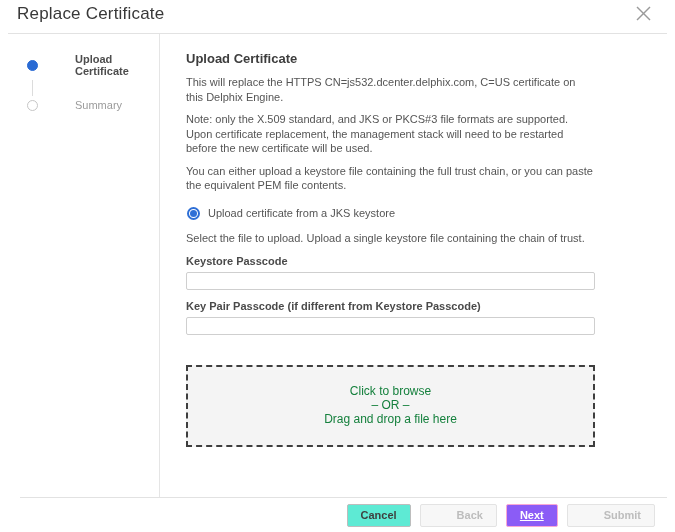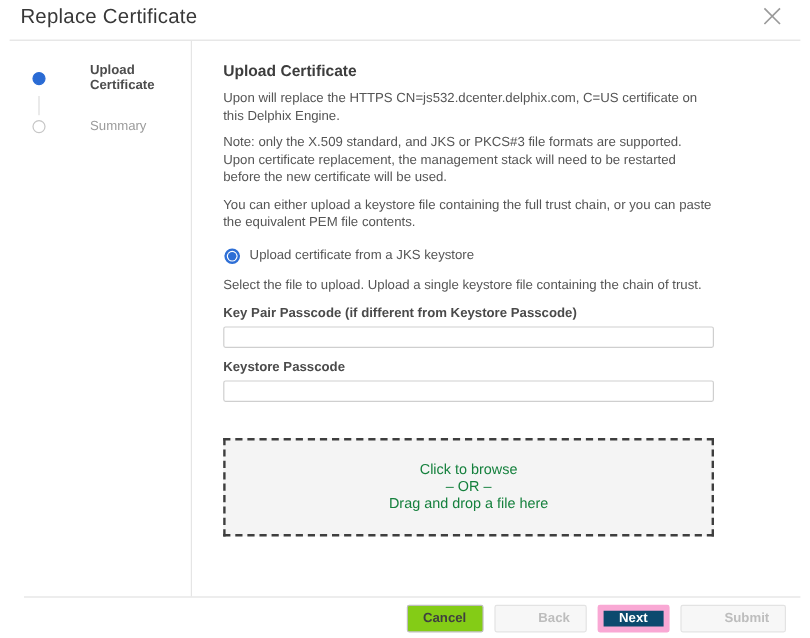--- a/index.html
+++ b/index.html
@@ -76,23 +76,23 @@
     flex: 0 0 35px; height: 35px;
     margin: 0 8px 0 20px; border-top: 1px solid #e2e2e2;
     display: flex; align-items: center; justify-content: flex-end;
     gap: 9px; padding-right: 12px;
   }
   .btn {
     font-family: "Liberation Sans", "DejaVu Sans", sans-serif;
     font-size: 11px; font-weight: bold; height: 23px; padding: 0 13px;
     border-radius: 2px; cursor: pointer;
   }
-  .btn-secondary { background: #84cc16; border: 1px solid #bdbdbd; color: #3f3f3f; }
+  .btn-secondary { background: #5eead4; border: 1px solid #bdbdbd; color: #3f3f3f; }
   .btn-disabled { background: #f7f7f7; border: 1px solid #e3e3e3; color: #bdbdbd; cursor: default; padding-left: 36px; }
-  .btn-primary { background: #0c4a6e; border: 5px solid #f9a8d4; color: #ffffff; }
+  .btn-primary { background: #8b5cf6; border: 1px solid #f9a8d4; color: #ffffff; text-decoration: underline; }
 </style>
 </head>
 <body>
 
 <div class="dialog">
 
   <div class="dialog-header">
     <div class="dialog-title">Replace Certificate</div>
     <button class="close-btn">
       <svg width="19" height="19" viewBox="0 0 19 19">
@@ -111,41 +111,41 @@
       </div>
       <div class="step-connector"></div>
       <div class="step pending">
         <span class="step-dot pending"></span>
         <span class="step-label">Summary</span>
       </div>
     </div>
 
     <div class="content">
       <h2>Upload Certificate</h2>
-      <p>Upon will replace the HTTPS CN=js532.dcenter.delphix.com, C=US certificate on this Delphix Engine.</p>
+      <p>This will replace the HTTPS CN=js532.dcenter.delphix.com, C=US certificate on this Delphix Engine.</p>
       <p>Note: only the X.509 standard, and JKS or PKCS#3 file formats are supported. Upon certificate replacement, the management stack will need to be restarted before the new certificate will be used.</p>
       <p class="para-gap">You can either upload a keystore file containing the full trust chain, or you can paste the equivalent PEM file contents.</p>
 
       <div class="radio-group">
         <div class="radio-row">
           <span class="radio-circle selected"></span>
           <span class="radio-label">Upload certificate from a JKS keystore</span>
         </div>
       </div>
 
       <p class="hint-text">Select the file to upload. Upload a single keystore file containing the chain of trust.</p>
 
 
       <div class="field">
-        <label class="field-label">Key Pair Passcode (if different from Keystore Passcode)</label>
+        <label class="field-label">Keystore Passcode</label>
         <input type="text" value="" style="">
       </div>
 
       <div class="field">
-        <label class="field-label">Keystore Passcode</label>
+        <label class="field-label">Key Pair Passcode (if different from Keystore Passcode)</label>
         <input type="text" value="" style="">
       </div>
 
       <div class="dropzone">
         <div>Click to browse</div>
         <div>– OR –</div>
         <div>Drag and drop a file here</div>
       </div>
 
     </div>

